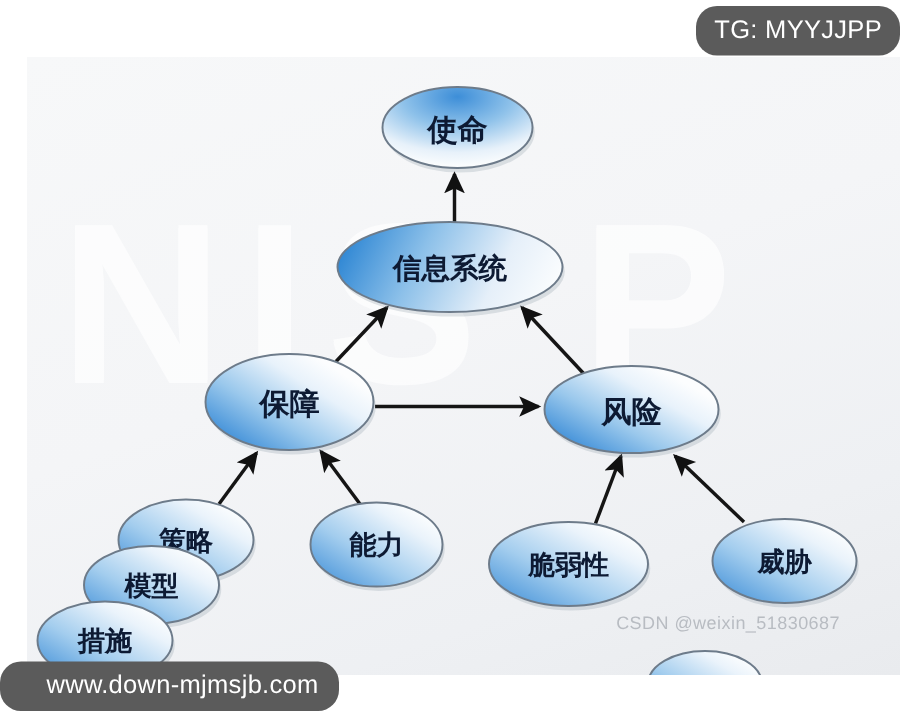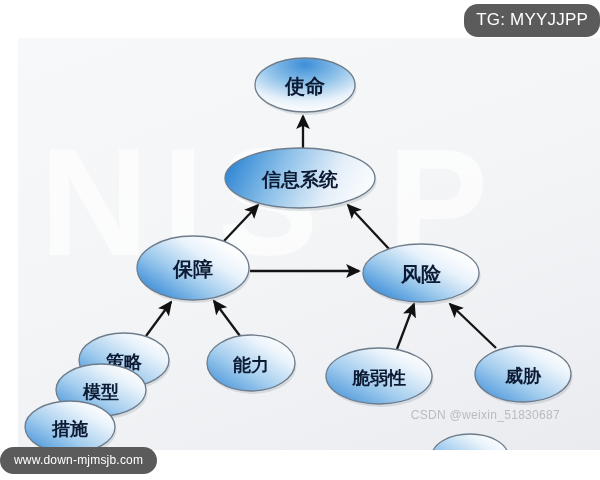--- a/index.html
+++ b/index.html
@@ -80,22 +80,22 @@
     white-space: nowrap;
     border-radius: 14px;
   }
   #tg-badge {
     right: 0px;
     top: 4px;
   }
   #site-badge {
     left: 0px;
     bottom: 6px;
-    font-size: 12px;
-    padding: 6px 14px 7px 14px;
+    font-size: 17px;
+    padding: 6px 14px 7px 31px;
   }
 
   .csdn-mark {
     position: absolute;
     right: 40px;
     bottom: 28px;
     color: #b8bcc2;
     font-family: "Liberation Sans", sans-serif;
     font-size: 12px;
     letter-spacing: 0.3px;

